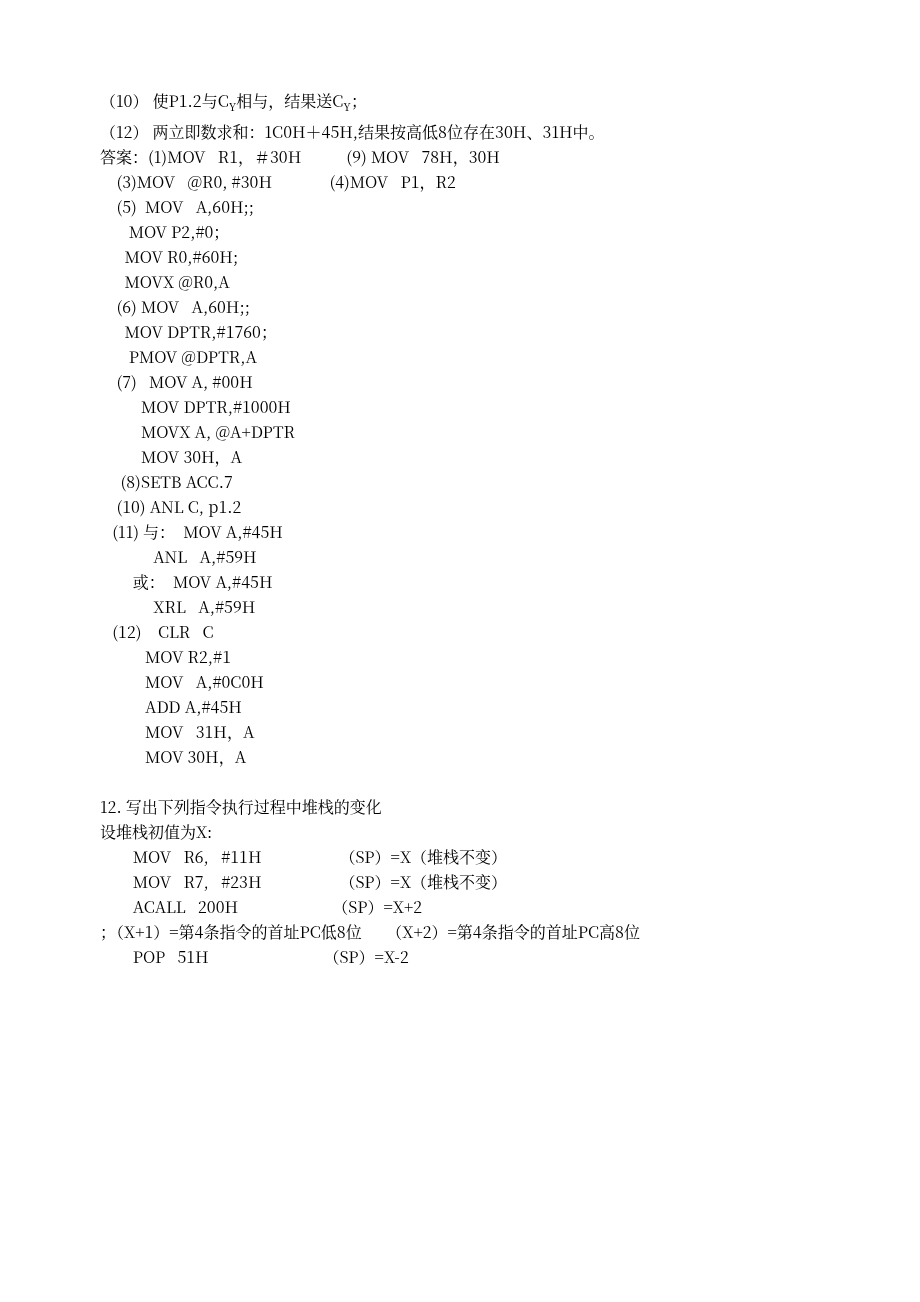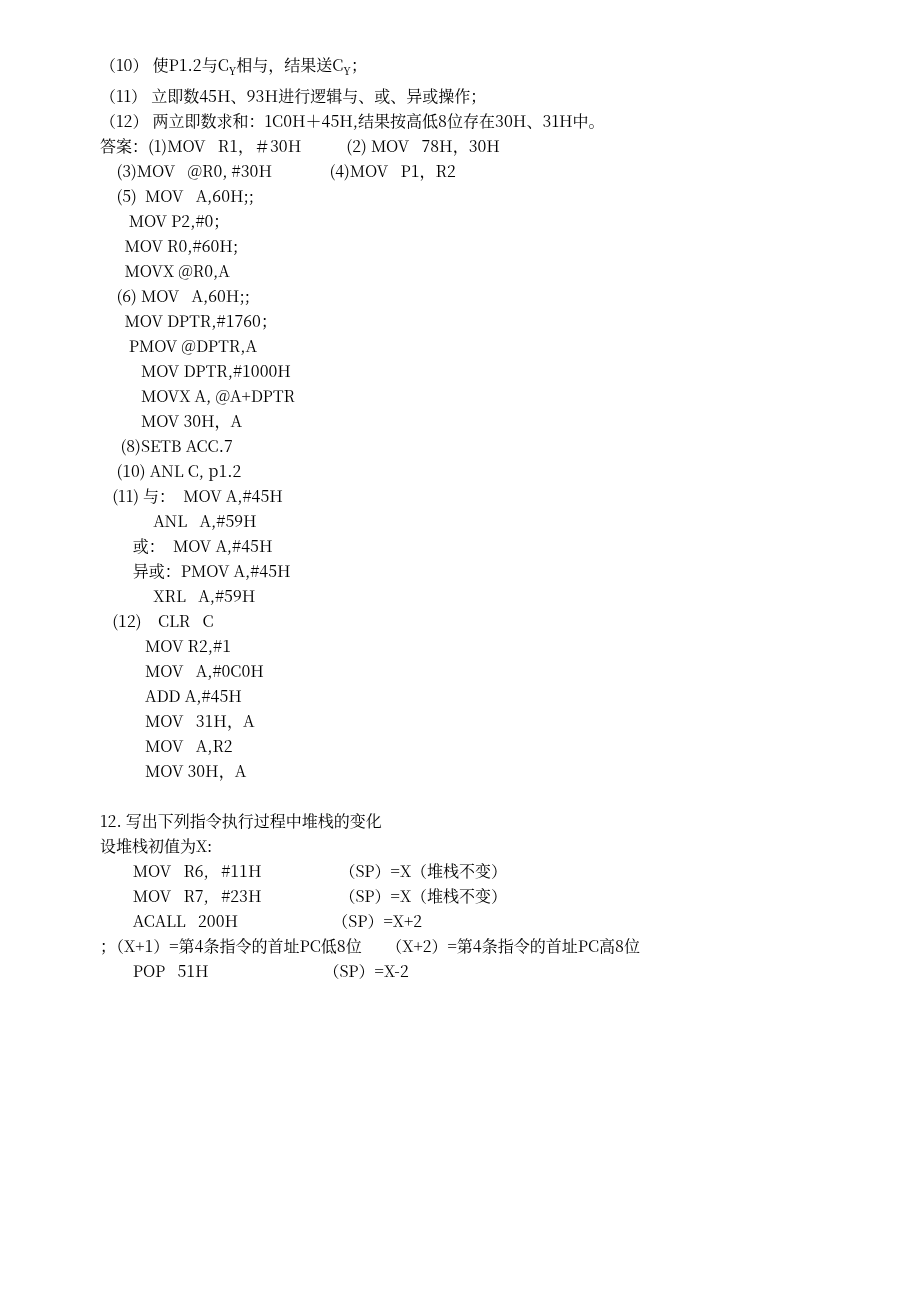--- a/index.html
+++ b/index.html
@@ -1,51 +1,49 @@
 <!DOCTYPE html>
 <html><head>
 <meta charset="utf-8">
 <style>
 html,body{margin:0;padding:0;background:#fff;color:#000;font-family:"SimSun","Songti SC","Noto Serif CJK SC",serif}
-.page{width:785px;height:1302px;box-sizing:border-box;padding:52px 100px 0 100px;font-size:16px;line-height:25px}
+.page{width:785px;height:1302px;box-sizing:border-box;padding:88px 100px 0 100px;font-size:16px;line-height:25px}
 .line{white-space:pre;font-family:inherit}
 .sub{font-size:11px;vertical-align:sub}
 </style>
 </head>
 <body>
 
 <div class="page">
   <div class="line"><span>（10） 使P1.2与C</span><span class="sub">Y</span><span>相与，结果送C</span><span class="sub">Y</span><span>；</span></div>
-  <div class="line">（11） 立即数45H、93H进行逻辑与、或、异或操作；</div>
   <div class="line">（12） 两立即数求和：1C0H＋45H,结果按高低8位存在30H、31H中。</div>
-  <div class="line">答案：(1)MOV   R1，＃30H           (2) MOV   78H，30H</div>
+  <div class="line">答案：(1)MOV   R1，＃30H           (9) MOV   78H，30H</div>
   <div class="line">    (3)MOV   @R0, #30H              (4)MOV   P1，R2</div>
   <div class="line">    (5)  MOV   A,60H;;</div>
   <div class="line">       MOV P2,#0；</div>
   <div class="line">      MOV R0,#60H;</div>
   <div class="line">      MOVX @R0,A</div>
   <div class="line">    (6) MOV   A,60H;;</div>
   <div class="line">      MOV DPTR,#1760；</div>
   <div class="line">       PMOV @DPTR,A</div>
+  <div class="line">    (7)   MOV A, #00H</div>
   <div class="line">          MOV DPTR,#1000H</div>
   <div class="line">          MOVX A, @A+DPTR</div>
   <div class="line">          MOV 30H，A</div>
   <div class="line">     (8)SETB ACC.7</div>
   <div class="line">    (10) ANL C, p1.2</div>
   <div class="line">   (11) 与：  MOV A,#45H</div>
   <div class="line">             ANL   A,#59H</div>
   <div class="line">        或：  MOV A,#45H</div>
-  <div class="line">        异或：PMOV A,#45H</div>
   <div class="line">             XRL   A,#59H</div>
   <div class="line">   (12)    CLR   C</div>
   <div class="line">           MOV R2,#1</div>
   <div class="line">           MOV   A,#0C0H</div>
   <div class="line">           ADD A,#45H</div>
   <div class="line">           MOV   31H，A</div>
-  <div class="line">           MOV   A,R2</div>
   <div class="line">           MOV 30H，A</div>
   <div class="line">&nbsp;</div>
   <div class="line">12. 写出下列指令执行过程中堆栈的变化</div>
   <div class="line">设堆栈初值为X:</div>
   <div class="line">        MOV   R6,   #11H                   （SP）=X（堆栈不变）</div>
   <div class="line">        MOV   R7,   #23H                   （SP）=X（堆栈不变）</div>
   <div class="line">        ACALL   200H                       （SP）=X+2</div>
   <div class="line">；（X+1）=第4条指令的首址PC低8位      （X+2）=第4条指令的首址PC高8位</div>
   <div class="line">        POP   51H                            （SP）=X-2</div>
 </div>

